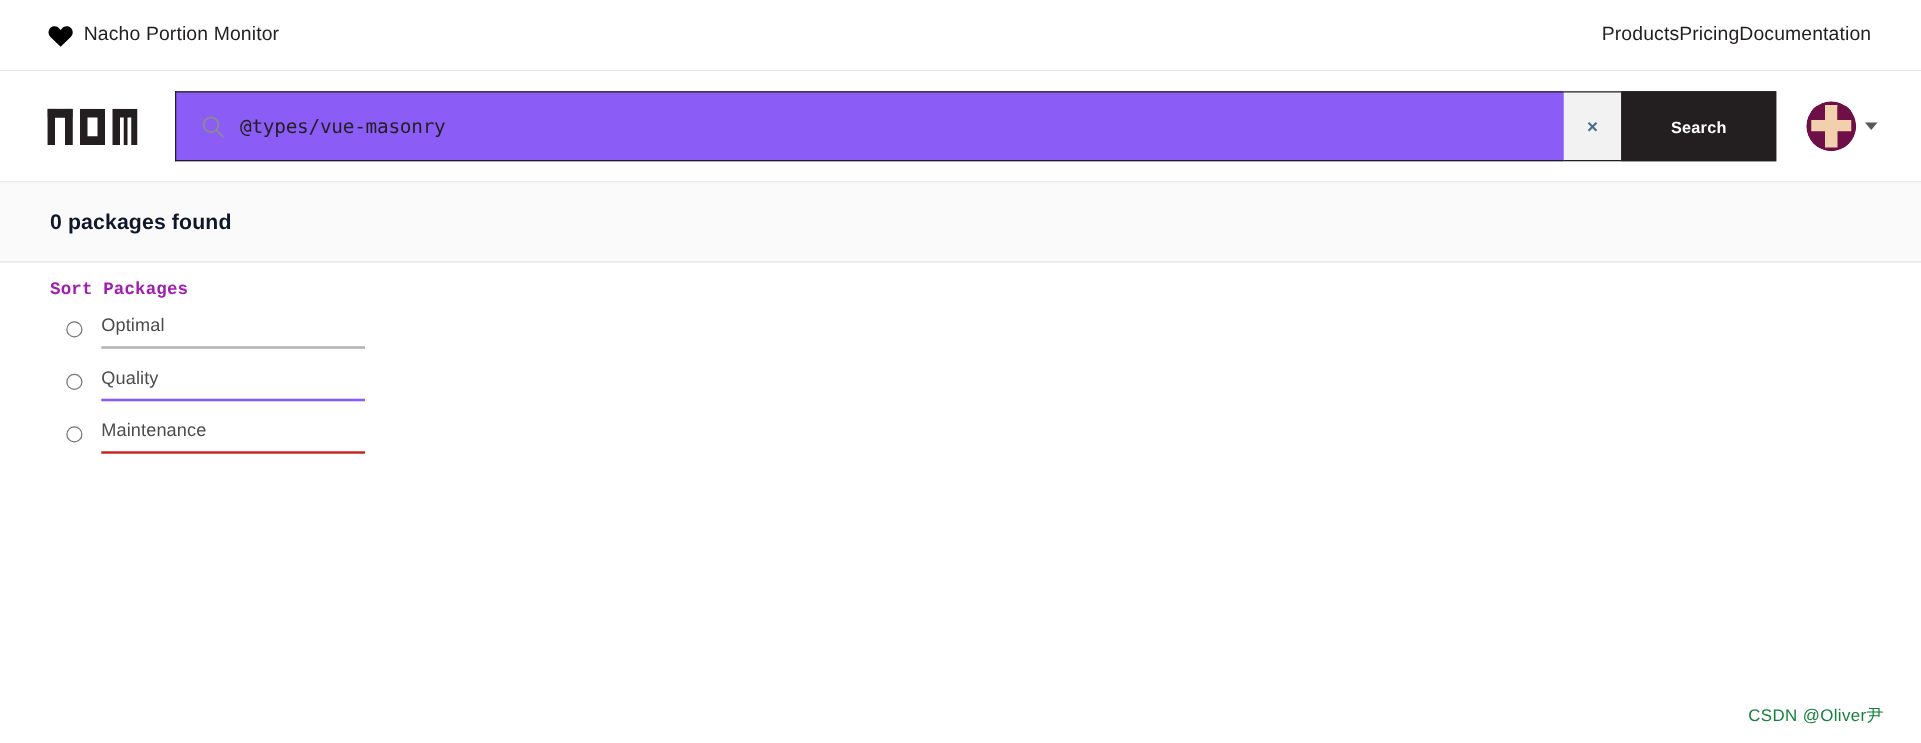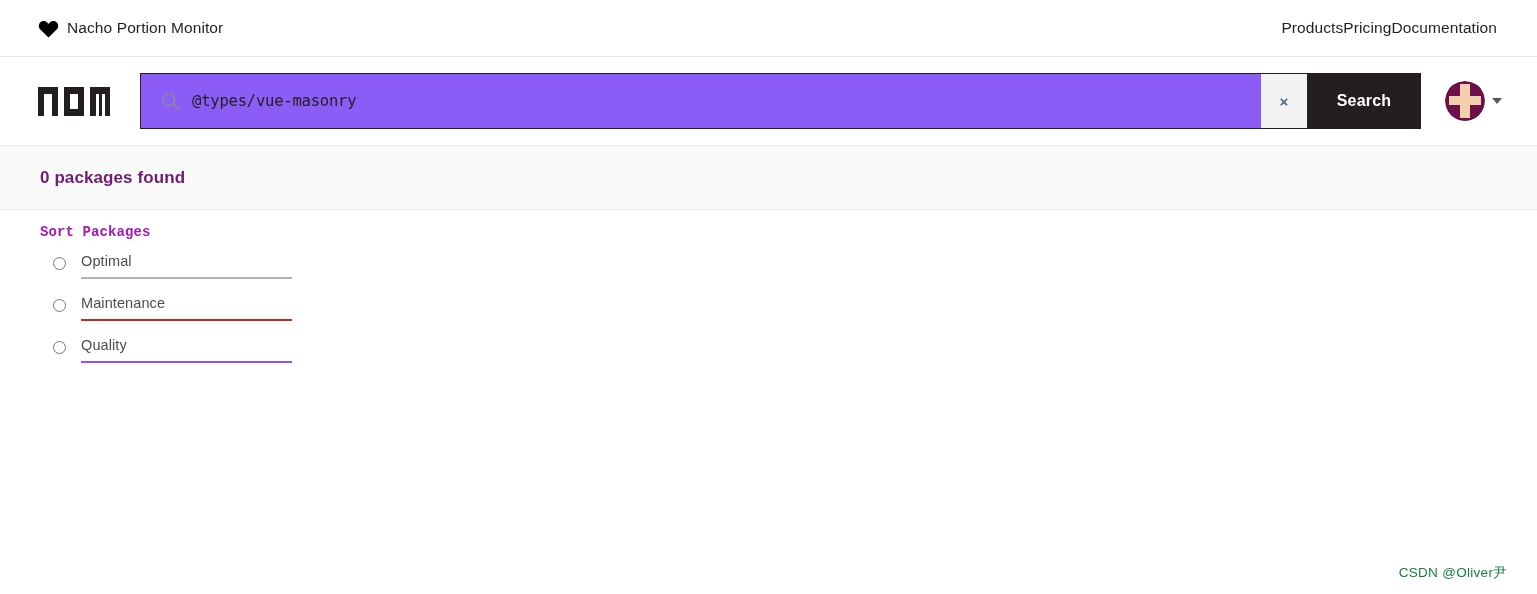--- a/index.html
+++ b/index.html
@@ -122,25 +122,25 @@
     justify-content: center;
     cursor: pointer;
     color: #4a6b8a;
     font-size: 15px;
     font-weight: bold;
     font-family: "Liberation Sans", sans-serif;
     padding: 0;
     line-height: 1;
   }
   .search-btn {
-    width: 114px;
+    width: 124px;
     background: #231f20;
     color: #ffffff;
     border: 1px solid #231f20;
-    font-size: 16px;
+    font-size: 13px;
     font-weight: bold;
     letter-spacing: 0.2px;
     cursor: pointer;
     font-family: "Liberation Sans", sans-serif;
   }
   .avatar-wrap {
     margin-left: 24px;
     display: flex;
     align-items: center;
     gap: 7px;
@@ -168,21 +168,21 @@
     width: 100%;
     background: #fafafa;
     border-bottom: 1px solid #e6e6e6;
     display: flex;
     align-items: center;
   }
   .count-text {
     margin-left: 40px;
     font-size: 17px;
     font-weight: bold;
-    color: #701a75;
+    color: #0f172a;
     letter-spacing: 0.1px;
   }
 
   
   .sort-panel {
     padding: 14px 0 0 40px;
   }
   .sort-title {
     font-size: 14px;
     font-weight: bold;
@@ -305,26 +305,26 @@
   <div class="sort-title">Sort Packages</div>
   <ul class="sort-list">
     <li class="sort-item">
       <span class="radio"></span>
       <span class="sort-label-box" style="border-bottom-color: rgb(179, 179, 179);">
         <span class="sort-label">Optimal</span>
       </span>
     </li>
     <li class="sort-item">
       <span class="radio"></span>
+      <span class="sort-label-box" style="border-bottom-color: rgb(137, 86, 255);">
+        <span class="sort-label">Quality</span>
+      </span>
+    </li>
+    <li class="sort-item">
+      <span class="radio"></span>
       <span class="sort-label-box" style="border-bottom-color: rgb(192, 42, 32);">
         <span class="sort-label">Maintenance</span>
       </span>
     </li>
-    <li class="sort-item">
-      <span class="radio"></span>
-      <span class="sort-label-box" style="border-bottom-color: rgb(137, 86, 255);">
-        <span class="sort-label">Quality</span>
-      </span>
-    </li>
   </ul>
 </div>
 
 <div class="watermark">CSDN @Oliver尹</div>
 
 </body></html>

